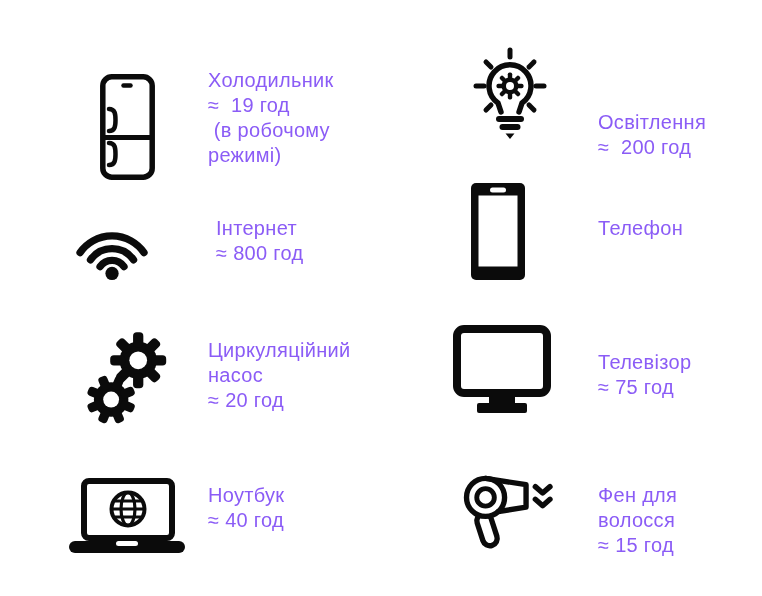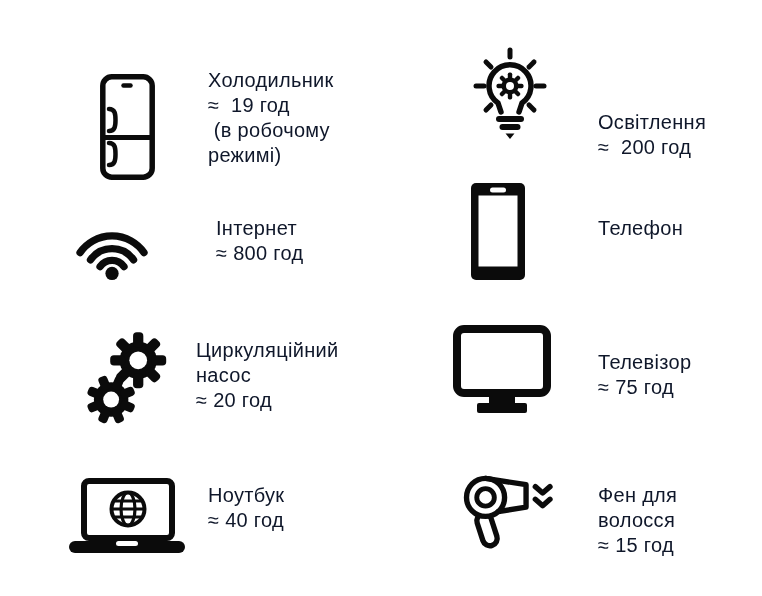--- a/index.html
+++ b/index.html
@@ -1,36 +1,36 @@
 <!DOCTYPE html>
 <html><head>
 <meta charset="utf-8">
 <style>
   html,body{margin:0;padding:0;background:#ffffff;}
   #page{position:relative;width:762px;height:596px;background:#ffffff;overflow:hidden;
         font-family:"Liberation Sans","DejaVu Sans",sans-serif;}
   .icon-box{position:absolute;color:#0b0b0b;line-height:0;}
-  .text-block{position:absolute;color:#0f172a;font-size:20px;line-height:25px;
+  .text-block{position:absolute;color:#8b5cf6;font-size:20px;line-height:25px;
               letter-spacing:0.3px;font-weight:400;}
   .line{white-space:pre;}
   
   .i1-icon{left:100px;top:74px;}
   .i1-text{left:208px;top:68px;}
   
   .i2-icon{left:465px;top:46px;}
   .i2-text{left:598px;top:68px;margin-top:42px;}
   
   .i3-icon{left:74px;top:224px;}
   .i3-text{left:208px;top:216px;margin-left:8px;}
   
   .i4-icon{left:471px;top:183px;}
   .i4-text{left:598px;top:216px;}
   
   .i5-icon{left:85px;top:330px;}
-  .i5-text{left:196px;top:338px;}
+  .i5-text{left:208px;top:338px;}
   
   .i6-icon{left:453px;top:325px;}
   .i6-text{left:598px;top:350px;}
   
   .i7-icon{left:69px;top:478px;}
   .i7-text{left:208px;top:483px;}
   
   .i8-icon{left:461px;top:472px;}
   .i8-text{left:598px;top:483px;}
 </style>

